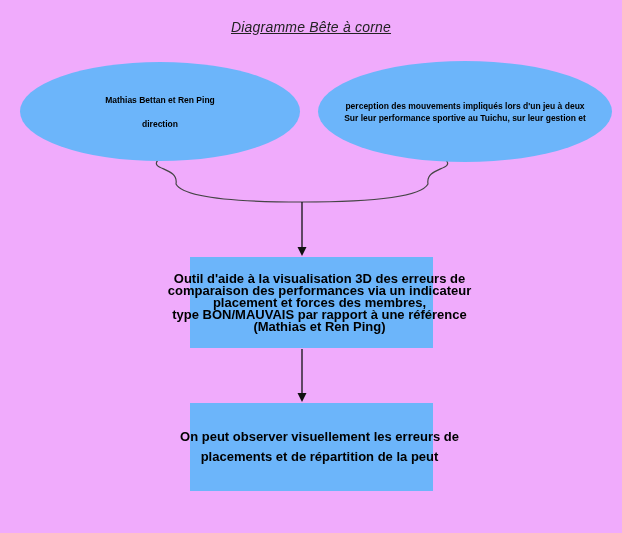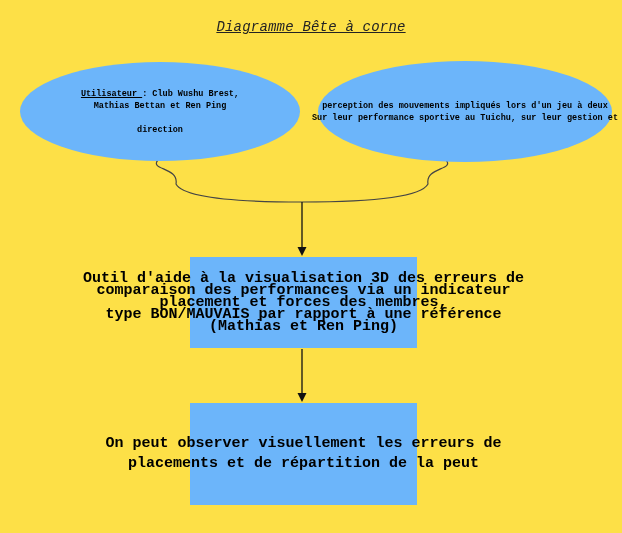--- a/index.html
+++ b/index.html
@@ -6,23 +6,23 @@
     --shape-fill:#6cb5fa;
     --connector:#454545;
     --arrow:#111111;
     --text:#000000;
     --title-color:#232323;
   }
   html,body{margin:0;padding:0;background:#ffffff;}
   .canvas{
     position:relative;
     width:622px;height:533px;
-    background:#fde047;
+    background:#f0abfc;
     overflow:hidden;
-    font-family:Liberation Mono, monospace;
+    font-family:Liberation Sans, sans-serif;
   }
   .title{
     position:absolute;left:0;top:19px;width:622px;
     text-align:center;
     font-size:14px;font-style:italic;font-weight:400;
     text-decoration:underline;
     color:var(--title-color);
     letter-spacing:0.2px;
   }
   .connectors{position:absolute;left:0;top:0;}
@@ -32,25 +32,25 @@
   .shape{
     position:absolute;
     background:var(--shape-fill);
     display:flex;flex-direction:column;
     justify-content:center;align-items:center;
     color:var(--text);
     font-weight:700;
     text-align:center;
   }
   .ellipse{border-radius:50%;font-size:8.5px;}
-  .rect{font-size:15px;}
+  .rect{font-size:13px;padding-left:16px;}
   .ellipse-left{left:20px;top:62px;width:280px;height:99px;}
   .ellipse-right{left:318px;top:61px;width:294px;height:101px;}
   .rect-product{left:190px;top:257px;width:227px;height:91px;}
-  .rect-result{left:190px;top:403px;width:227px;height:102px;gap:8px;}
+  .rect-result{left:190px;top:403px;width:227px;height:88px;gap:8px;}
   .eline{
     display:block;line-height:12px;white-space:pre;
   }
   .eline .ul{text-decoration:underline;}
   .spacer{height:12px;}
 </style>
 </head>
 <body>
 
 <div class="canvas">
@@ -63,21 +63,20 @@
       <line class="arrow-line" x1="302" y1="202" x2="302" y2="248"></line>
       <polygon class="arrow-head" points="297.5,247 306.5,247 302,256"></polygon>
     </g>
     <g>
       <line class="arrow-line" x1="302" y1="349" x2="302" y2="394"></line>
       <polygon class="arrow-head" points="297.5,393 306.5,393 302,402"></polygon>
     </g>
   </svg>
 
   <div class="shape ellipse ellipse-left">
-    <div class="eline"><span class="ul">Utilisateur </span><span>: Club Wushu Brest,</span></div>
     <div class="eline">Mathias Bettan et Ren Ping</div>
     <div class="eline spacer"></div>
     <div class="eline">direction</div>
   </div>
 
   <div class="shape ellipse ellipse-right">
     <div class="eline">perception des mouvements impliqués lors d'un jeu à deux</div>
     <div class="eline">Sur leur performance sportive au Tuichu, sur leur gestion et</div>
   </div>
 

